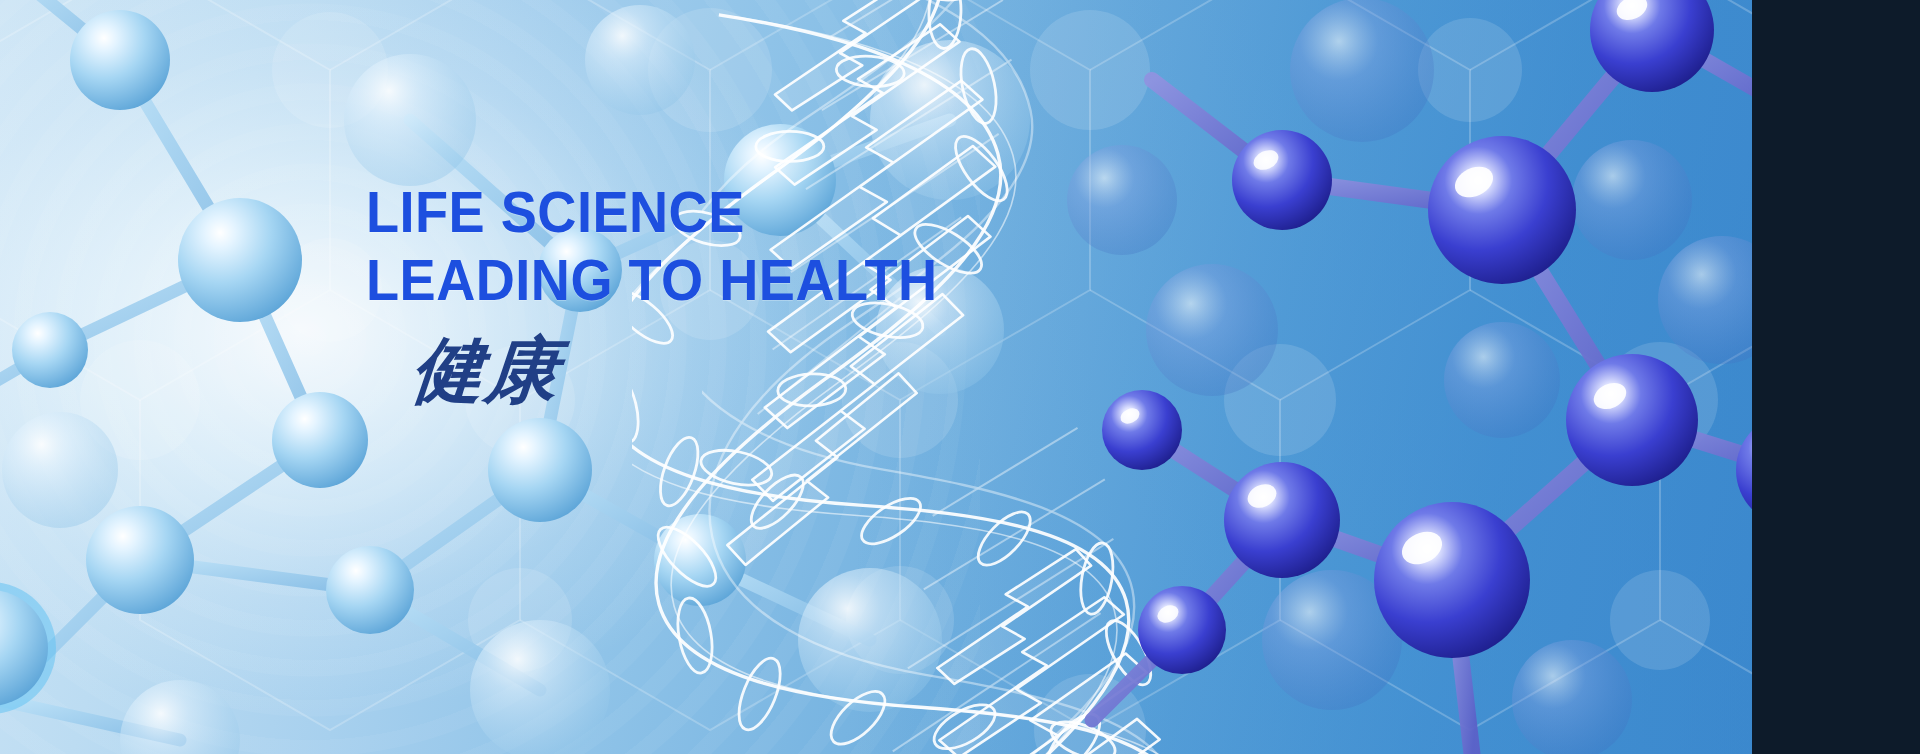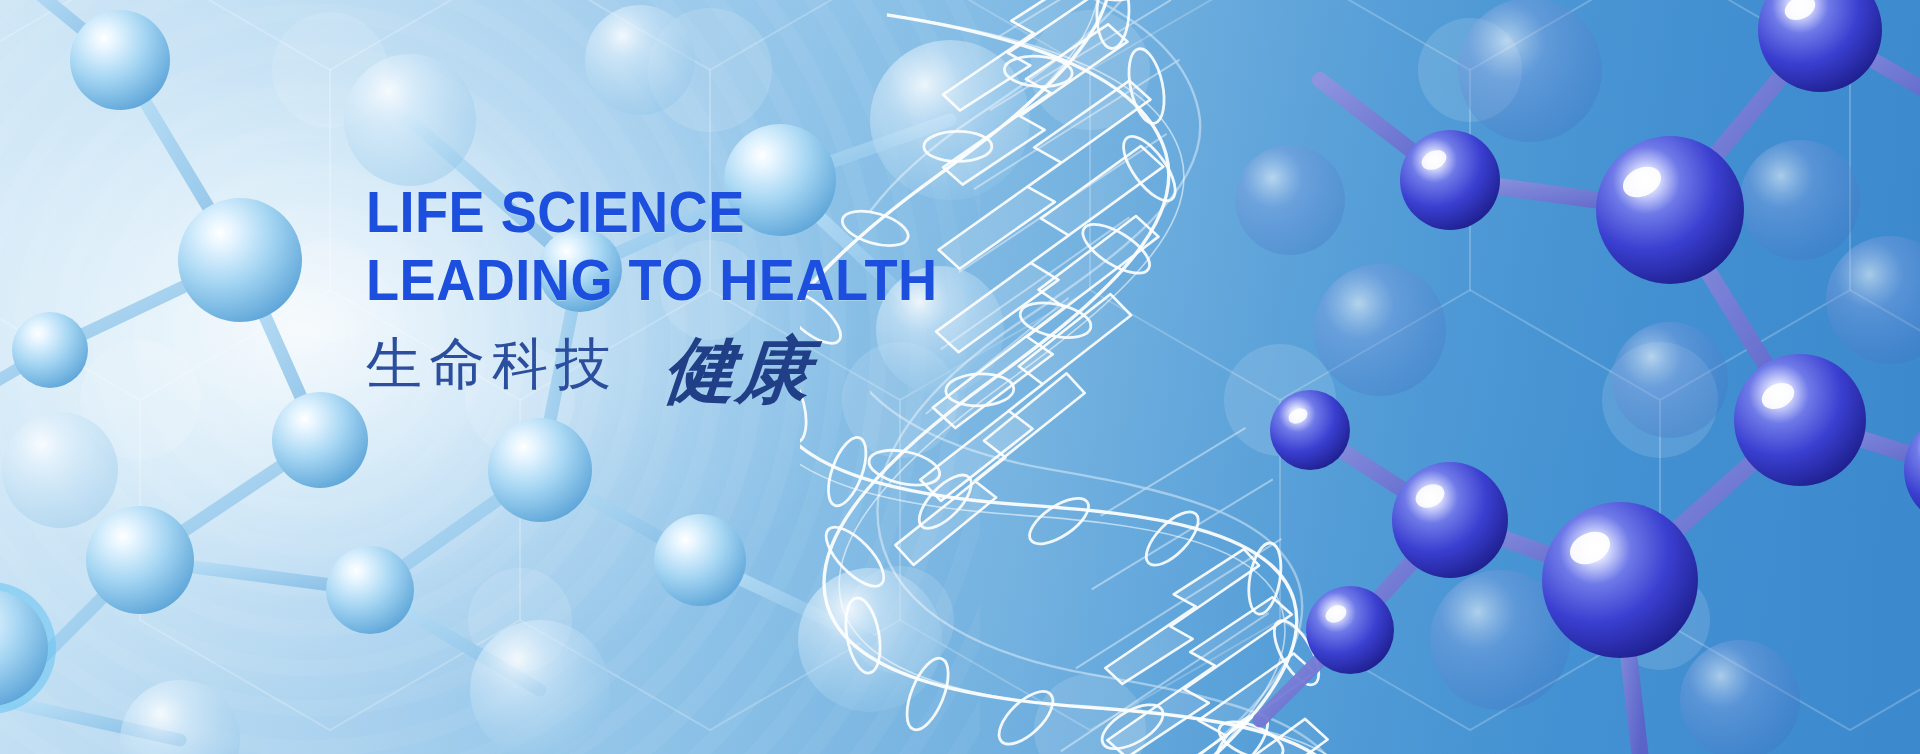--- a/index.html
+++ b/index.html
@@ -1,21 +1,21 @@
 <!DOCTYPE html>
 <html><head>
 <meta charset="utf-8">
 <title>Life Science Banner</title>
 <style>
   html,body{margin:0;padding:0;background:#0d1b2a;}
   *{box-sizing:border-box;}
 
   #banner{
     position:relative;
-    width:1920px;
+    width:1752px;
     height:754px;
     overflow:hidden;
     font-family:"Liberation Sans","DejaVu Sans",sans-serif;
     background:#e5e5e5;
   }
 
   
   .bg-base{
     position:absolute; inset:0;
     background:linear-gradient(105deg,
@@ -383,20 +383,19 @@
     </g>
   </svg>
 
   <div class="copy">
 
     <div class="en-line">LIFE SCIENCE</div>
 
     <div class="en-line">LEADING TO HEALTH</div>
 
     <div class="cn-row">
-      <span class="cn-a">生命科技</span>
       <span class="cn-gap"></span>
       <span class="cn-brush">健康</span>
     </div>
 
   </div>
 
 </div>
 
 </body></html>

